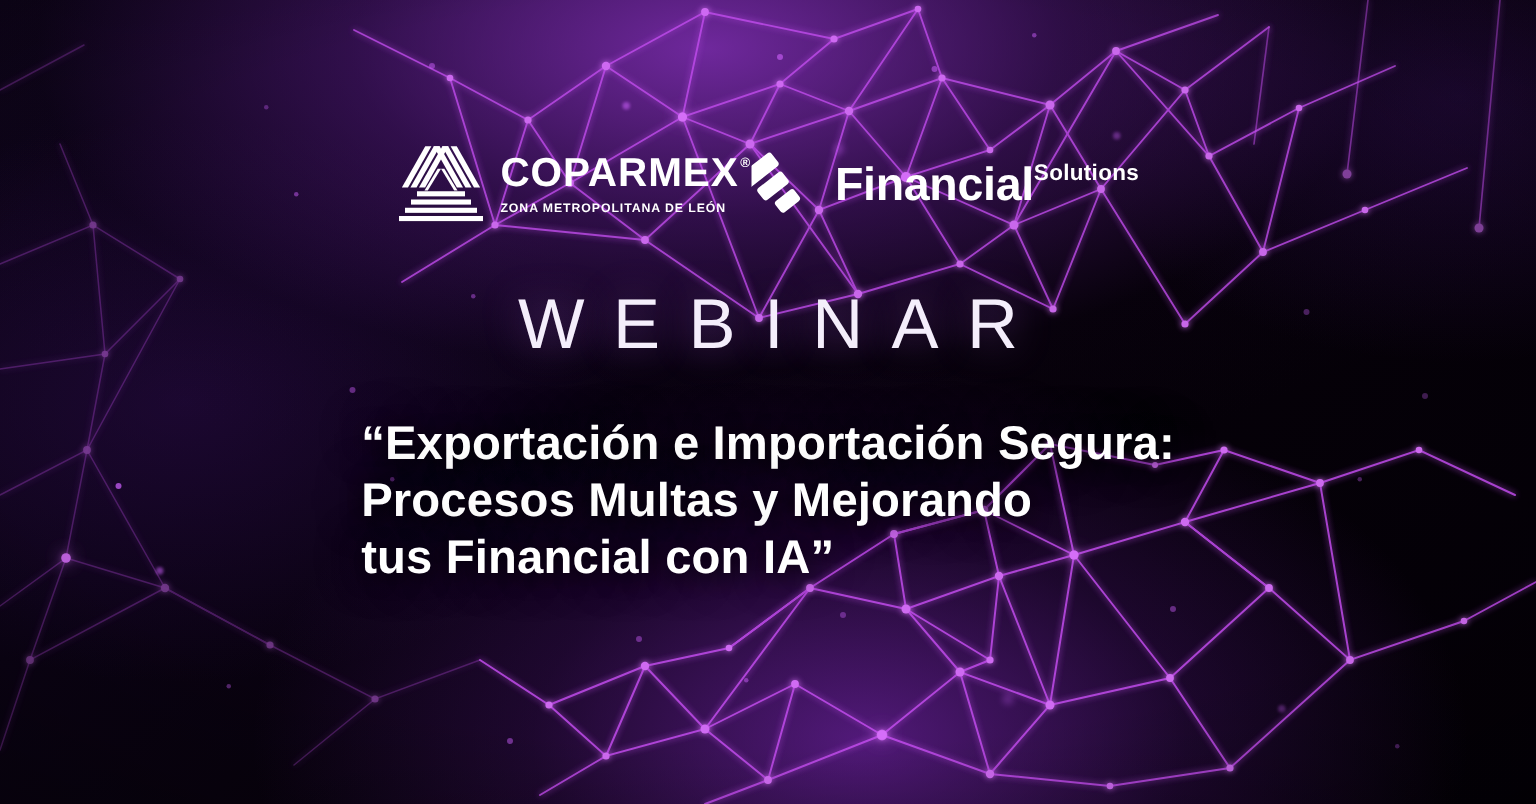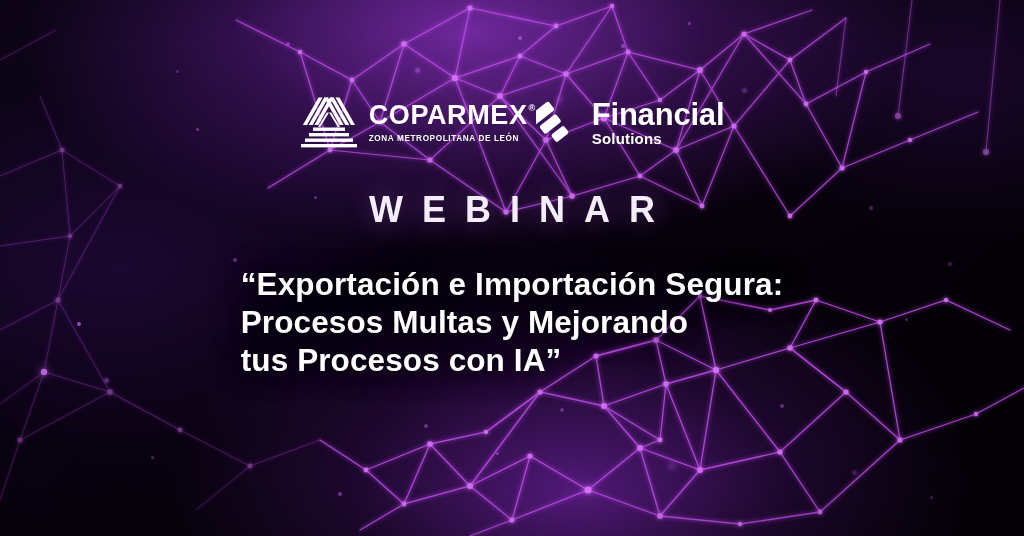--- a/index.html
+++ b/index.html
@@ -89,41 +89,41 @@
     color: #ffffff;
     font-size: 8.2px;
     font-weight: 700;
     letter-spacing: 0.62px;
     margin-top: 5px;
     white-space: nowrap;
   }
 
   
   .fs-mark { width: 42px; height: 46px; margin-right: 14px; flex: none; }
-  .fs-words { display: flex; flex-direction: column; line-height: 1; }
+  .fs-words { display: flex; flex-direction: row; line-height: 1; }
   .fs-name {
     color: #ffffff;
     font-size: 31px;
     font-weight: 700;
     letter-spacing: -0.2px;
   }
   .fs-sub {
     color: #ffffff;
     font-size: 15px;
     font-weight: 700;
     letter-spacing: 0.2px;
     margin-top: 1px;
   }
 
   
   .webinar {
     margin-top: 44px;
     color: #f4eefb;
-    font-size: 36px;
-    font-weight: 700;
+    font-size: 47px;
+    font-weight: 400;
     letter-spacing: 19px;
     text-indent: 19px;
     line-height: 1;
     text-shadow: 0 0 26px rgba(196, 120, 255, 0.34);
   }
 
   
   .title {
     margin-top: 38px;
     color: #ffffff;
@@ -461,17 +461,17 @@
           <div class="fs-sub">Solutions</div>
         </div>
       </div>
     </div>
 
     <div class="webinar">WEBINAR</div>
 
     <div class="title">
       <span class="ln">“Exportación e Importación Segura:</span>
       <span class="ln">Procesos Multas y Mejorando</span>
-      <span class="ln">tus Procesos con IA”</span>
+      <span class="ln">tus Financial con IA”</span>
     </div>
 
   </div>
 </div>
 
 </body></html>

